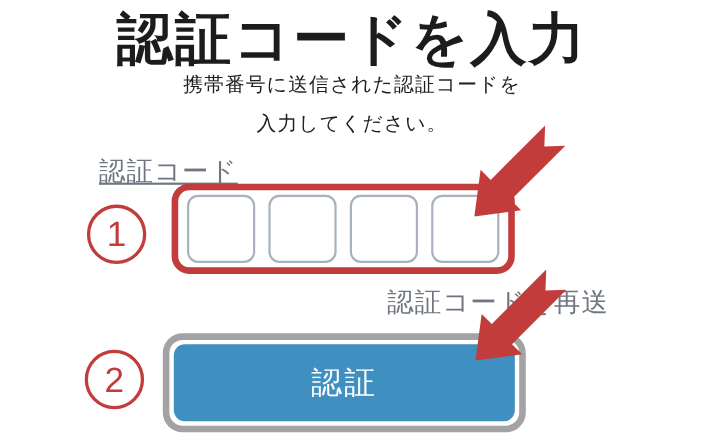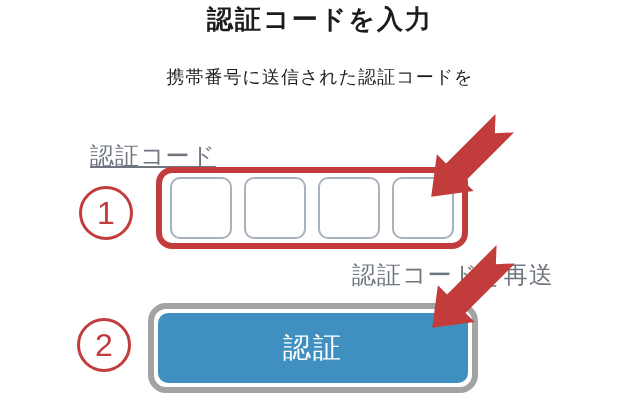--- a/index.html
+++ b/index.html
@@ -1,21 +1,21 @@
 <!DOCTYPE html>
 <html><head>
 <meta charset="utf-8">
 <style>
   * { margin: 0; padding: 0; box-sizing: border-box; }
   html, body { width: 640px; height: 400px; background: #ffffff; overflow: hidden; }
   body { position: relative; font-family: "Liberation Sans", "DejaVu Sans", sans-serif; }
 
   .page-title {
     position: absolute; top: 2px; left: 0; width: 640px;
-    text-align: center; font-size: 26px; font-weight: bold;
+    text-align: center; font-size: 51px; font-weight: bold;
     color: #1c1c1c; letter-spacing: 2px;
   }
   .page-subtitle {
     position: absolute; top: 60px; left: 0; width: 640px;
     text-align: center; font-size: 18px; line-height: 35px;
     color: #1e1e1e; letter-spacing: 1px;
   }
 
   .code-label {
     position: absolute; left: 90px; top: 140px;
@@ -73,21 +73,21 @@
   }
   .arrow-1 { left: 416px; top: 130px; }
   .arrow-2 { left: 417px; top: 261px; }
   .arrow svg { display: block; width: 104px; height: 60px; }
 </style>
 </head>
 <body>
 
 <h1 class="page-title">認証コードを入力</h1>
 
-<p class="page-subtitle"><span>携帯番号に送信された認証コードを</span><br></p>
+<p class="page-subtitle"><span>携帯番号に送信された認証コードを</span><br><span>入力してください。</span></p>
 
 <div class="code-label">認証コード</div>
 
 <div class="step-circle step-1">
     <span>1</span>
   </div>
 
 <div class="code-highlight">
   <input class="code-box" type="text" maxlength="1" style="">
   <input class="code-box" type="text" maxlength="1" style="">

